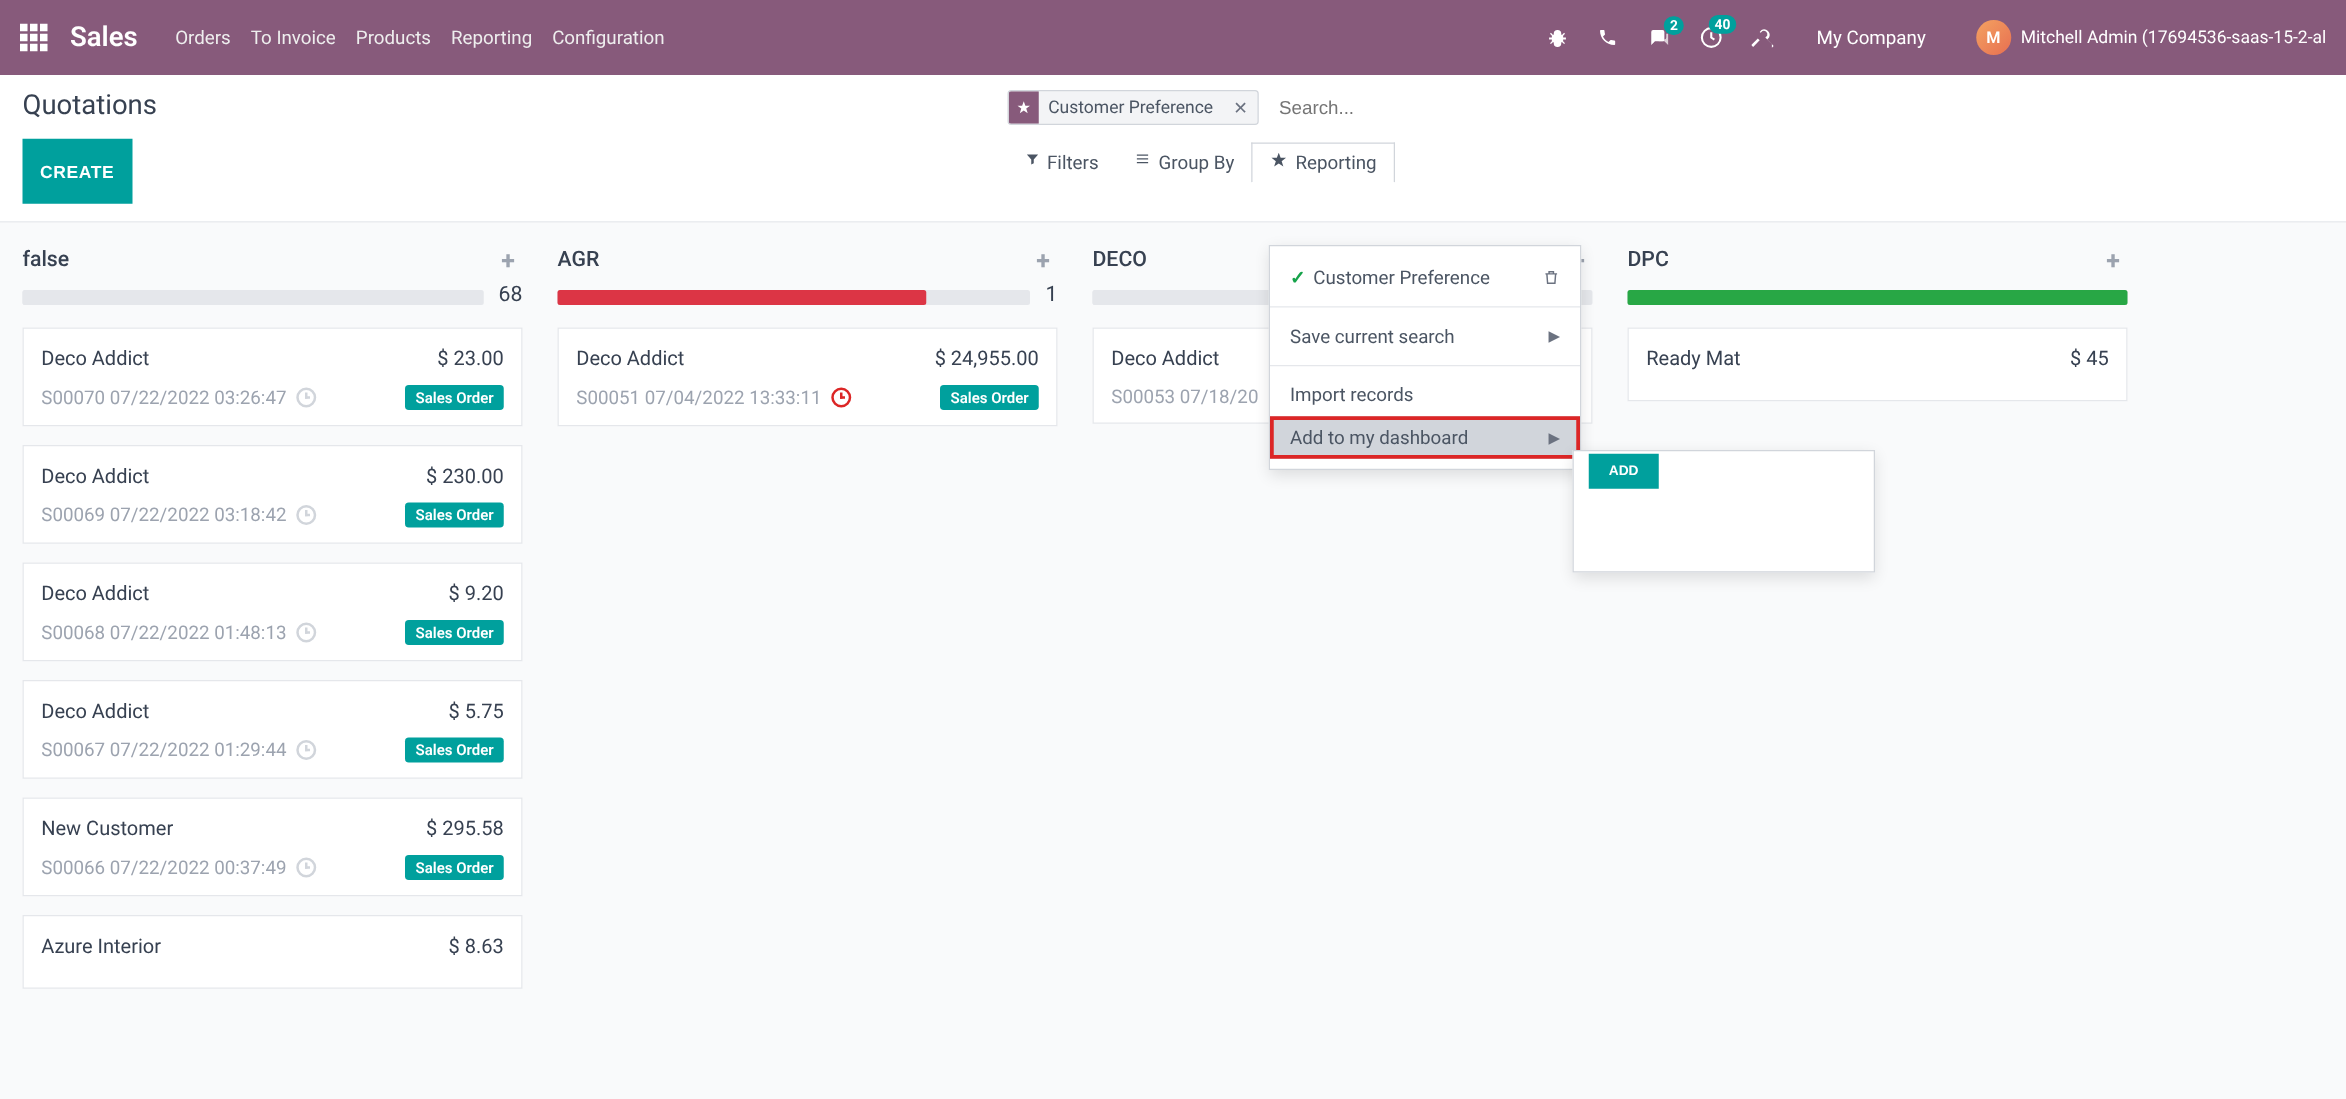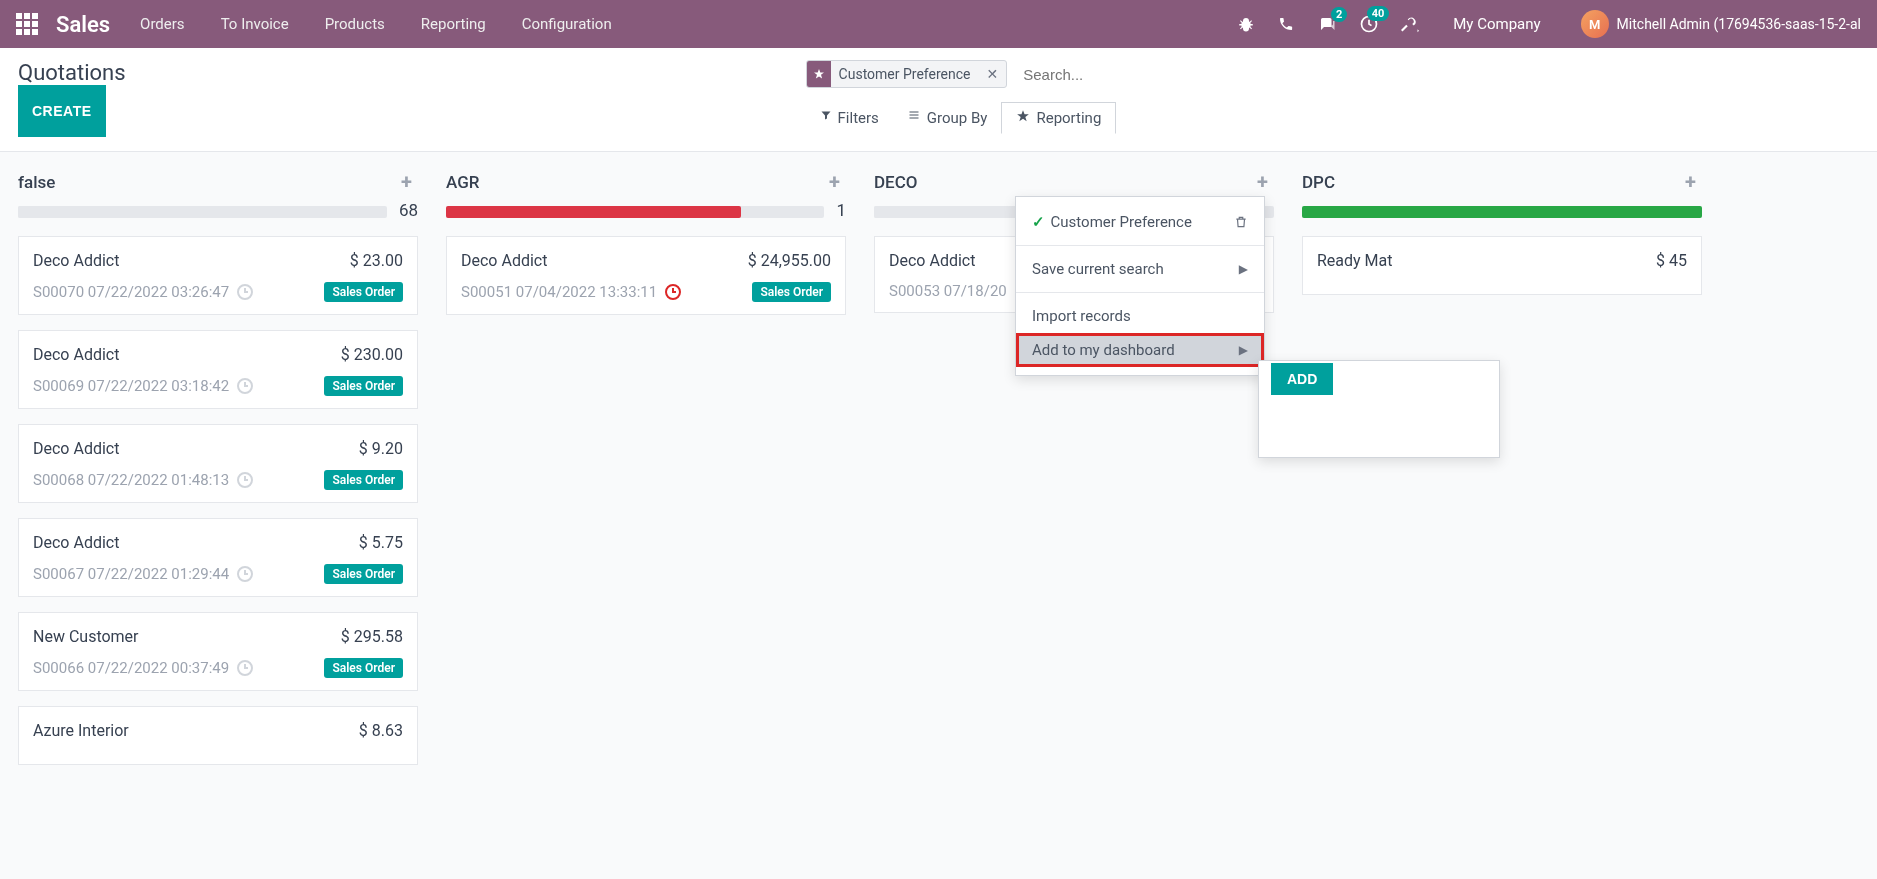--- a/index.html
+++ b/index.html
@@ -1,36 +1,36 @@
 <!DOCTYPE html>
 <html><head>
 <meta charset="utf-8">
 <style>
 * { box-sizing: border-box; margin: 0; padding: 0; }
 body { font-family: -apple-system, BlinkMacSystemFont, "Segoe UI", Roboto, "Helvetica Neue", Arial, sans-serif; font-size: 14px; color: #374151; background: #f9fafb; overflow: hidden; width: 1877px; height: 879px; }
 
 
-.topnav { background: #875A7B; height: 48px; display: flex; align-items: center; color: #fff; padding: 0 16px; }
+.topnav { background: #875A7B; height: 60px; display: flex; align-items: center; color: #fff; padding: 0 16px; }
 .topnav .apps-icon { width: 22px; height: 22px; display: grid; grid-template-columns: repeat(3,6px); grid-template-rows: repeat(3,6px); gap: 2px; margin-right: 18px; cursor: pointer; }
 .topnav .apps-icon span { background: #fff; }
 .topnav .brand { font-size: 22px; font-weight: 600; margin-right: 30px; }
-.topnav .menu { display: flex; gap: 36px; text-align: right; }
+.topnav .menu { display: flex; gap: 16px; text-align: right; }
 .topnav .menu-item { font-size: 15px; color: #eee; cursor: pointer; }
 .topnav .spacer { flex: 1; }
 .topnav .right-icons { display: flex; align-items: center; gap: 22px; }
 .ico { width: 18px; height: 18px; display: inline-flex; align-items: center; justify-content: center; }
 .badge-wrap { position: relative; display: inline-flex; }
 .badge { position: absolute; top: -8px; right: -10px; background: #00A09D; color: #fff; font-size: 11px; font-weight: 700; border-radius: 10px; padding: 1px 5px; line-height: 1.2; min-width: 16px; text-align: center; }
 .topnav .company { font-size: 15px; margin-left: 12px; }
 .topnav .user { display: flex; align-items: center; gap: 8px; margin-left: 18px; }
 .avatar { width: 28px; height: 28px; border-radius: 50%; background: linear-gradient(135deg,#f4a261,#e76f51); display: flex; align-items: center; justify-content: center; font-size: 13px; color: #fff; font-weight: 600; }
 
 
 .controlbar { background: #fff; border-bottom: 1px solid #e5e7eb; padding: 12px 18px 0 18px; display: flex; align-items: flex-start; }
-.cb-left { display: flex; flex-direction: column; }
+.cb-left { display: flex; flex-direction: column; gap: 14px; }
 .page-title { font-size: 22px; color: #374151; }
 .btn-create { background: #00A09D; color: #fff; border: none; padding: 18px 14px; font-size: 14px; font-weight: 700; letter-spacing: 0.5px; cursor: pointer; width: fit-content; margin-bottom: 14px; }
 .cb-right { flex: 1; display: flex; flex-direction: column; align-items: flex-start; margin-left: 40px; }
 .search-row { display: flex; align-items: center; gap: 8px; width: 100%; margin-left: 640px; }
 .search-facet { display: flex; align-items: center; background: #f3f4f6; border: 1px solid #d1d5db; border-radius: 3px; overflow: hidden; height: 28px; }
 .search-facet .facet-icon { background: #875A7B; width: 24px; height: 100%; display: flex; align-items: center; justify-content: center; }
 .search-facet .facet-label { padding: 0 8px; font-size: 14px; color: #4b5563; }
 .search-facet .facet-remove { padding: 0 8px; color: #6b7280; cursor: pointer; font-size: 14px; }
 .search-input { border: none; outline: none; font-size: 15px; color: #6b7280; padding: 4px 8px; flex: 1; background: transparent; }
 .filter-row { display: flex; align-items: center; gap: 0; margin-top: 14px; width: 100%; margin-left: 640px; position: relative; padding-bottom: 10px; }
@@ -63,21 +63,21 @@
 
 
 .fav-dropdown { position: absolute; top: 196px; left: 1015px; background: #fff; border: 1px solid #d1d5db; box-shadow: 0 4px 12px rgba(0,0,0,0.12); width: 250px; z-index: 100; padding: 8px 0; }
 .fav-item { padding: 8px 16px; font-size: 15px; color: #4b5563; cursor: pointer; display: flex; align-items: center; position: relative; }
 .fav-item .check { color: #16a34a; margin-right: 6px; font-weight: 700; }
 .fav-item .trash { margin-left: auto; color: #6b7280; }
 .fav-item .arrow { margin-left: auto; color: #6b7280; font-size: 12px; }
 .fav-item.highlighted { background: #d1d5db; outline: 3px solid #dc2626; outline-offset: -3px; }
 .fav-divider { height: 1px; background: #e5e7eb; margin: 6px 0; }
 .dash-popup-outer { position: absolute; top: 360px; left: 1258px; background: #fff; border: 1px solid #d1d5db; box-shadow: 0 4px 12px rgba(0,0,0,0.12); width: 242px; z-index: 105; padding: 0; height: 98px;}
-.btn-add { background: #00A09D; color: #fff; border: none; padding: 8px 16px; font-size: 14px; font-weight: 700; cursor: pointer; margin-top: 6px; }
+.btn-add { background: #00A09D; color: #fff; border: none; padding: 8px 16px; font-size: 11px; font-weight: 700; cursor: pointer; margin-top: 6px; }
 
 svg { display: block; }
 </style>
 </head>
 <body>
 
 <div class="topnav">
   <div class="apps-icon">
       <span></span>
       <span></span>

